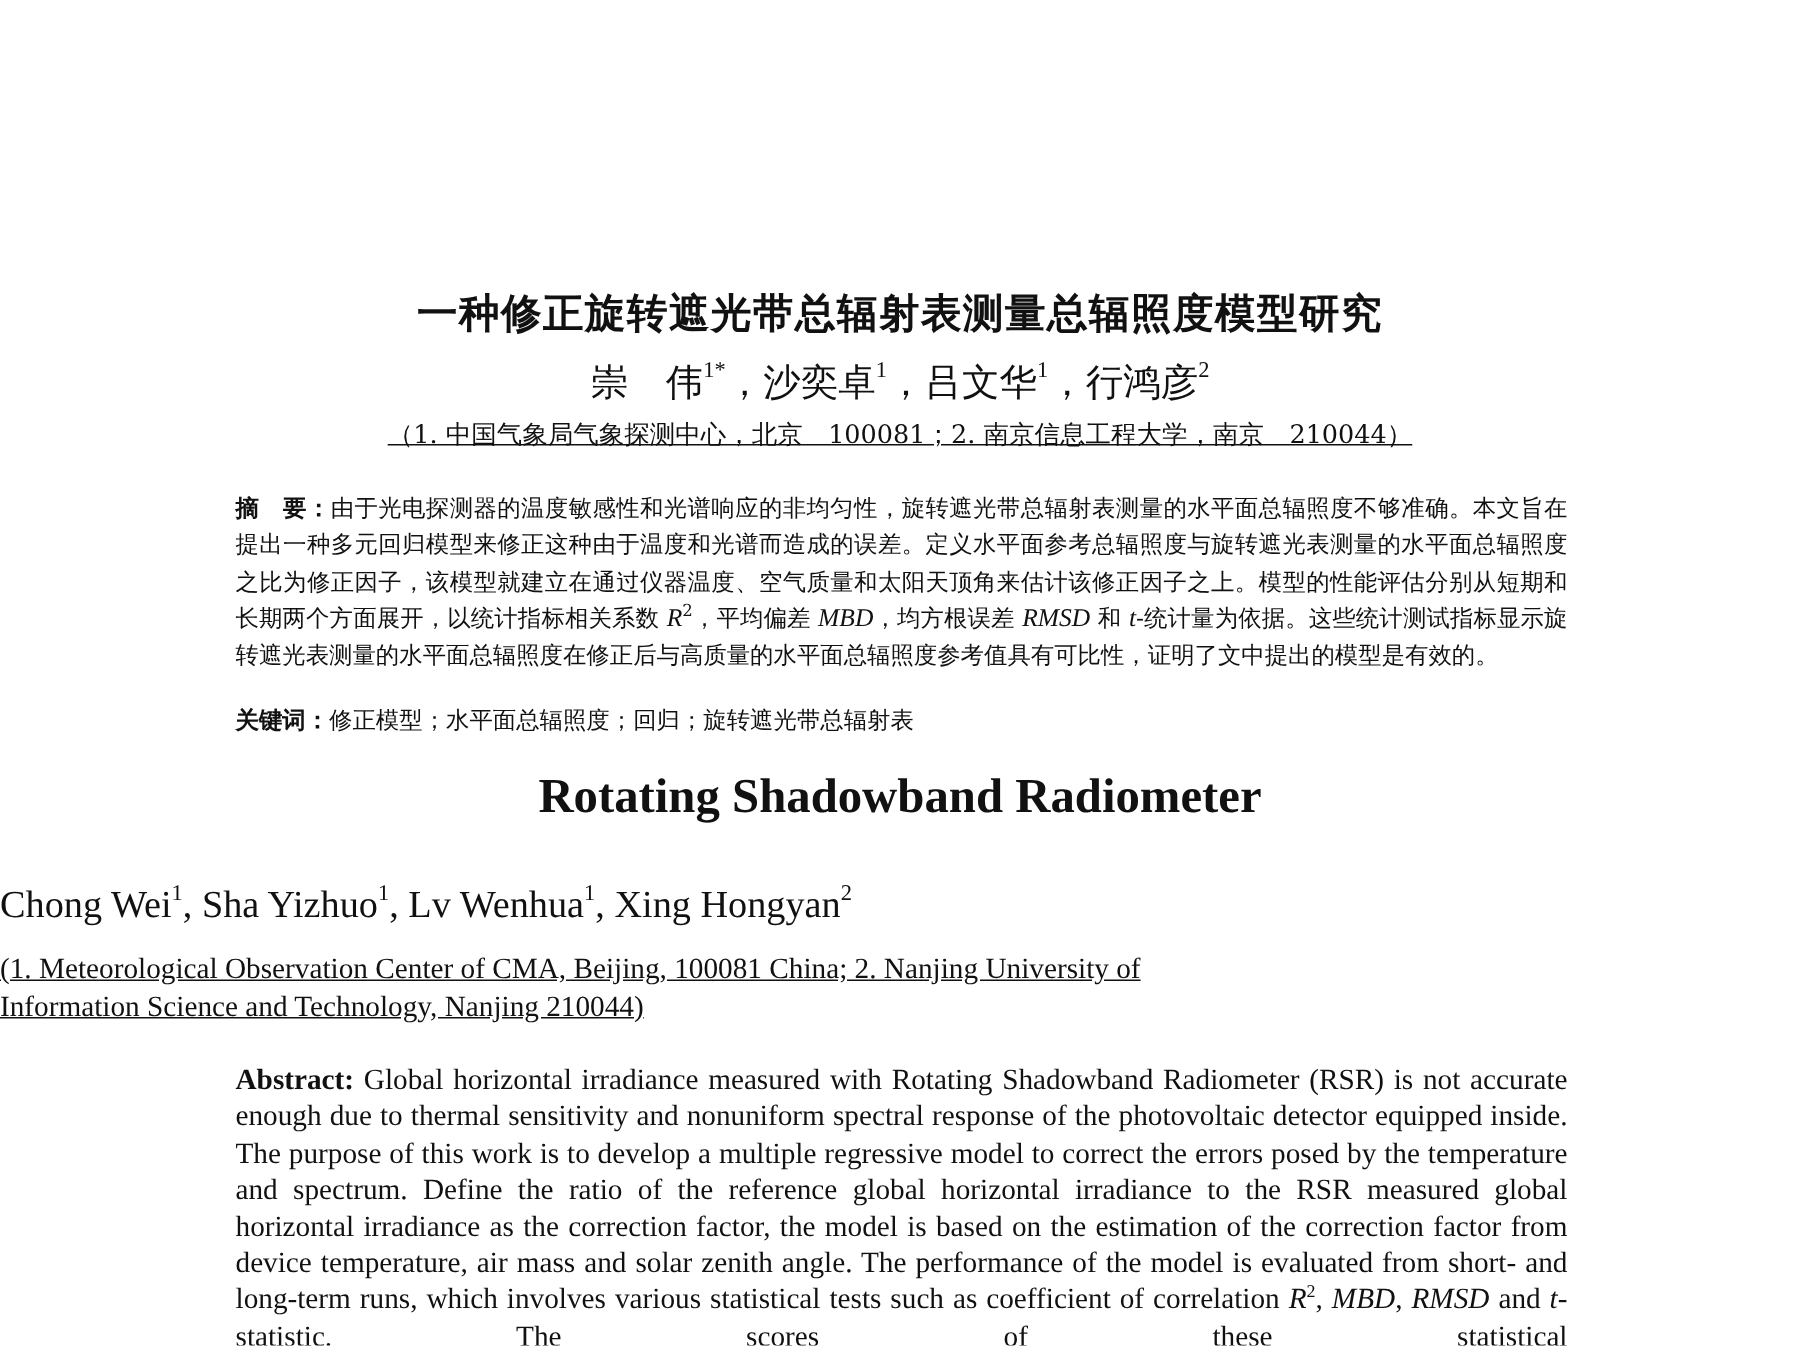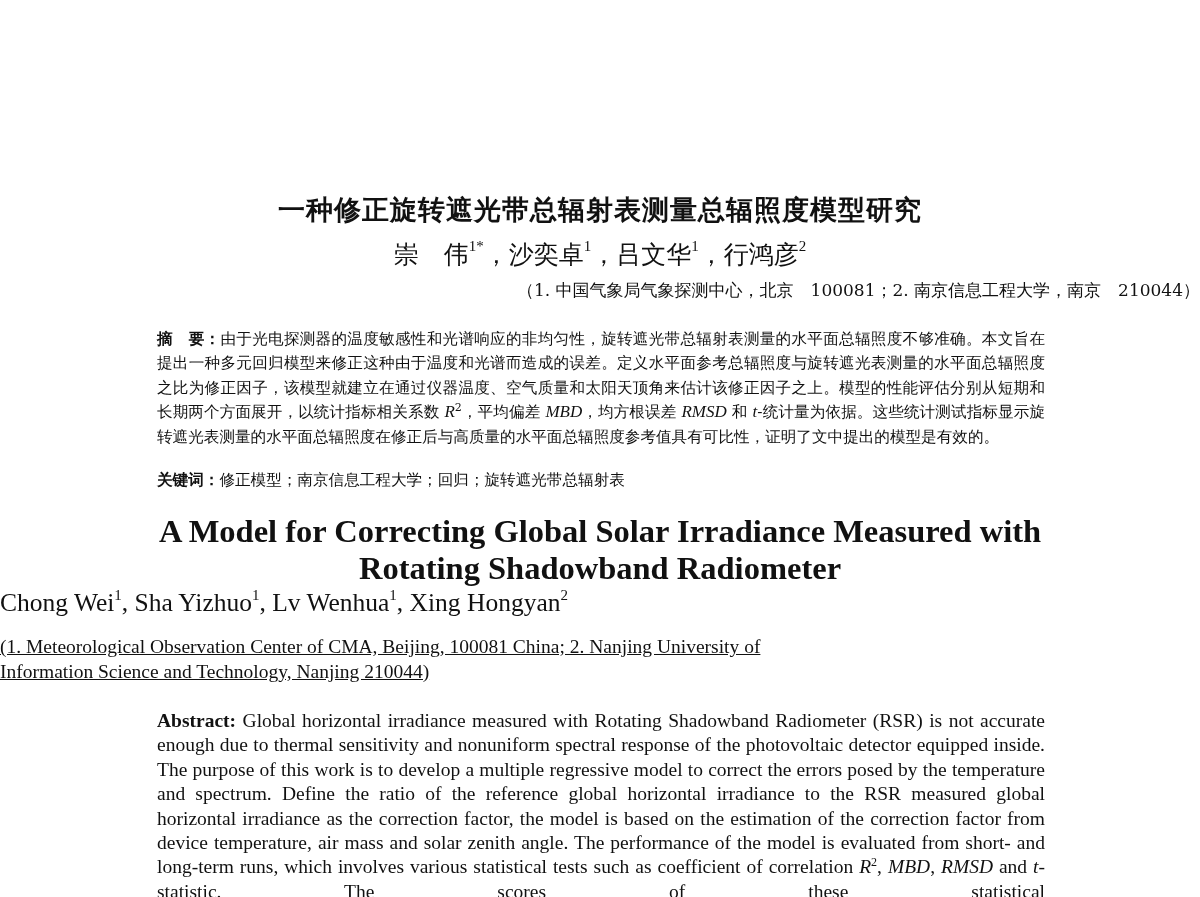--- a/index.html
+++ b/index.html
@@ -2,21 +2,21 @@
 <html><head>
 <meta charset="utf-8">
 <style>
   html, body { margin: 0; padding: 0; background: #ffffff; }
   body { width: 1200px; height: 897px; overflow: hidden; position: relative; color: #111; font-family: "Liberation Serif", "DejaVu Serif", serif; }
   .page { position: absolute; left: 0; top: 0; width: 1200px; height: 757px; }
 
   .cn-title { position: absolute; left: 0; width: 1200px; top: 190px; text-align: center; font-family: "DejaVu Sans", sans-serif; font-weight: bold; font-size: 27px; letter-spacing: 1px; line-height: 40px; }
   .cn-authors { position: absolute; left: 0; width: 1200px; top: 236px; text-align: center; font-family: "DejaVu Serif", serif; font-size: 25px; line-height: 38px; }
   .cn-authors sup { font-family: "Liberation Serif", serif; font-size: 15px; vertical-align: 12px; line-height: 0; }
-  .cn-affil { position: absolute; left: 0; width: 1200px; top: 277px; text-align: right; font-family: "DejaVu Serif", serif; font-size: 17px; line-height: 26px; }
+  .cn-affil { position: absolute; left: 0; width: 1200px; top: 277px; text-align: center; font-family: "DejaVu Serif", serif; font-size: 17px; line-height: 26px; text-decoration: underline; }
 
   .cn-abstract { position: absolute; left: 157px; width: 888px; top: 327px; font-family: "DejaVu Serif", serif; font-size: 15.6px; line-height: 24.4px; text-align: justify; }
   .cn-abstract .lbl { font-family: "DejaVu Sans", sans-serif; font-weight: bold; }
   .cn-abstract i { font-family: "Liberation Serif", serif; font-size: 17px; }
   .cn-abstract sup { font-size: 11px; line-height: 0; }
   .cn-kw { position: absolute; left: 157px; width: 888px; top: 468px; font-family: "DejaVu Serif", serif; font-size: 15.6px; line-height: 24px; }
   .cn-kw .lbl { font-family: Liberation Sans, sans-serif; font-weight: bold; }
 
   .en-title { position: absolute; left: 0; width: 1200px; top: 513px; text-align: center; font-family: "Liberation Serif", serif; font-weight: bold; font-size: 32.5px; line-height: 37px; }
   .en-authors { position: absolute; left: 0; width: 1200px; top: 586px; text-align: left; font-family: "Liberation Serif", serif; font-size: 25.5px; line-height: 34px; }
@@ -35,24 +35,23 @@
   <div class="cn-title">一种修正旋转遮光带总辐射表测量总辐照度模型研究</div>
 
   <div class="cn-authors">
     <span>崇　伟</span><sup>1*</sup><span>，</span><span>沙奕卓</span><sup>1</sup><span>，</span><span>吕文华</span><sup>1</sup><span>，</span><span>行鸿彦</span><sup>2</sup>
   </div>
 
   <div class="cn-affil">（1. 中国气象局气象探测中心，北京　100081；2. 南京信息工程大学，南京　210044）</div>
 
   <div class="cn-abstract"><span class="lbl">摘　要：</span><span>由于光电探测器的温度敏感性和光谱响应的非均匀性，旋转遮光带总辐射表测量的水平面总辐照度不够准确。本文旨在提出一种多元回归模型来修正这种由于温度和光谱而造成的误差。定义水平面参考总辐照度与旋转遮光表测量的水平面总辐照度之比为修正因子，该模型就建立在通过仪器温度、空气质量和太阳天顶角来估计该修正因子之上。模型的性能评估分别从短期和长期两个方面展开，以统计指标相关系数 </span><i>R</i><sup>2</sup><span>，平均偏差 </span><i>MBD</i><span>，均方根误差 </span><i>RMSD</i><span> 和 </span><i>t</i><span>-统计量为依据。这些统计测试指标显示旋转遮光表测量的水平面总辐照度在修正后与高质量的水平面总辐照度参考值具有可比性，证明了文中提出的模型是有效的。</span></div>
 
-  <div class="cn-kw"><span class="lbl">关键词：</span><span>修正模型；南京信息工程大学；回归；旋转遮光带总辐射表</span></div>
+  <div class="cn-kw"><span class="lbl">关键词：</span><span>修正模型；水平面总辐照度；回归；旋转遮光带总辐射表</span></div>
 
   <div class="en-title">
-    <div>A Model for Correcting Global Solar Irradiance Measured with</div>
     <div>Rotating Shadowband Radiometer</div>
   </div>
 
   <div class="en-authors">
     <span>Chong Wei</span><sup>1</sup><span>, </span><span>Sha Yizhuo</span><sup>1</sup><span>, </span><span>Lv Wenhua</span><sup>1</sup><span>, </span><span>Xing Hongyan</span><sup>2</sup>
   </div>
 
   <div class="en-affil">
     <div>(1. Meteorological Observation Center of CMA, Beijing, 100081 China; 2. Nanjing University of</div>
     <div>Information Science and Technology, Nanjing 210044)</div>

